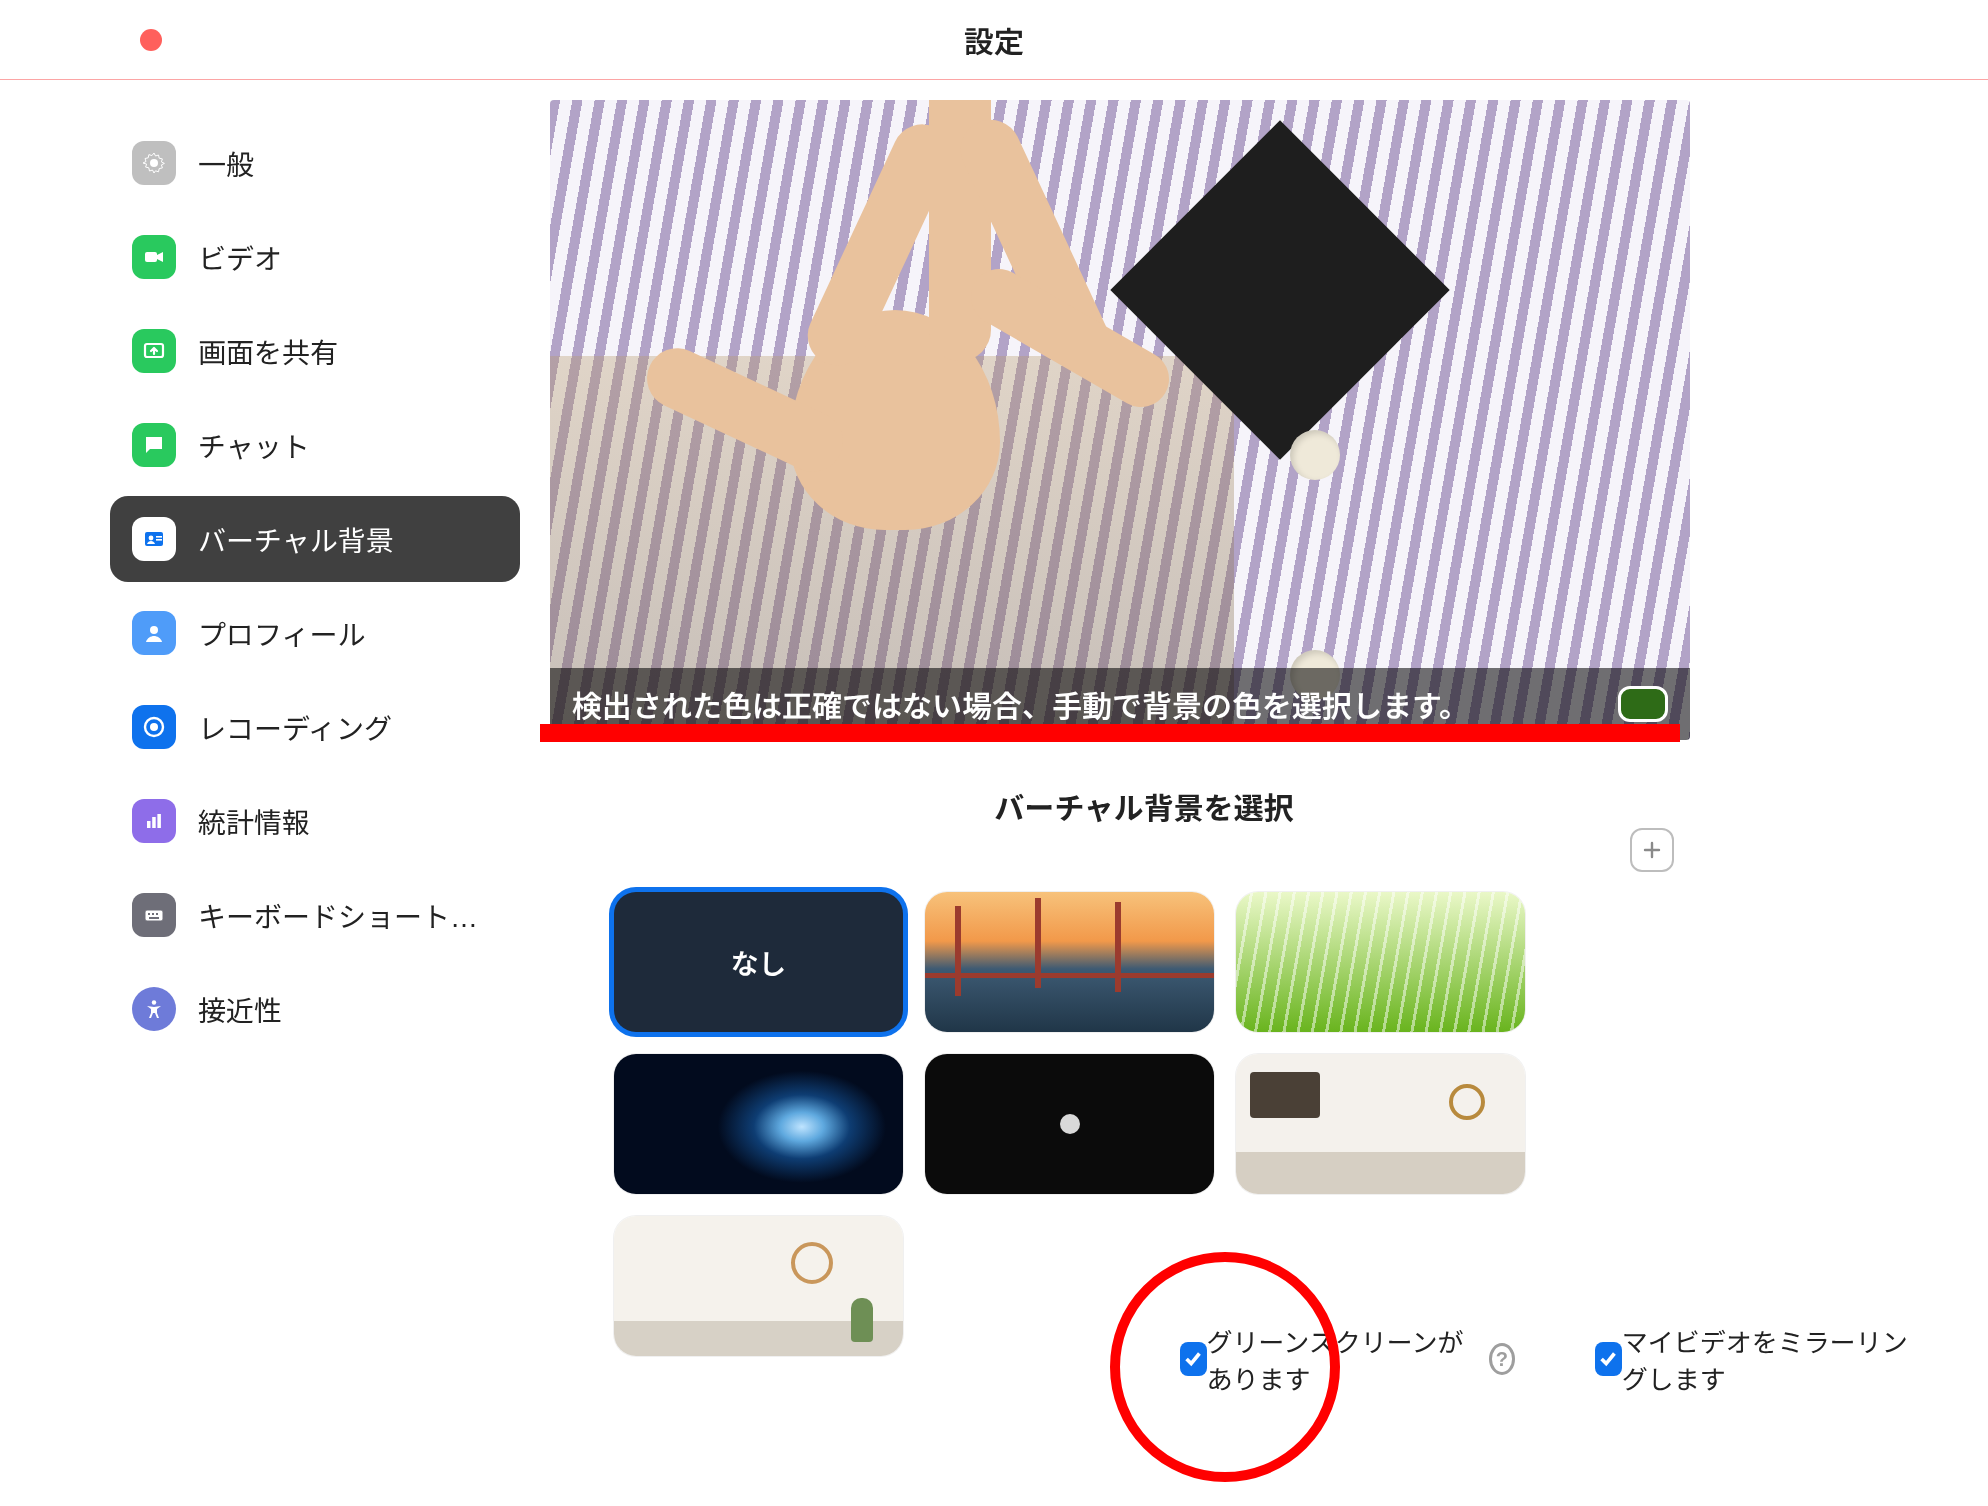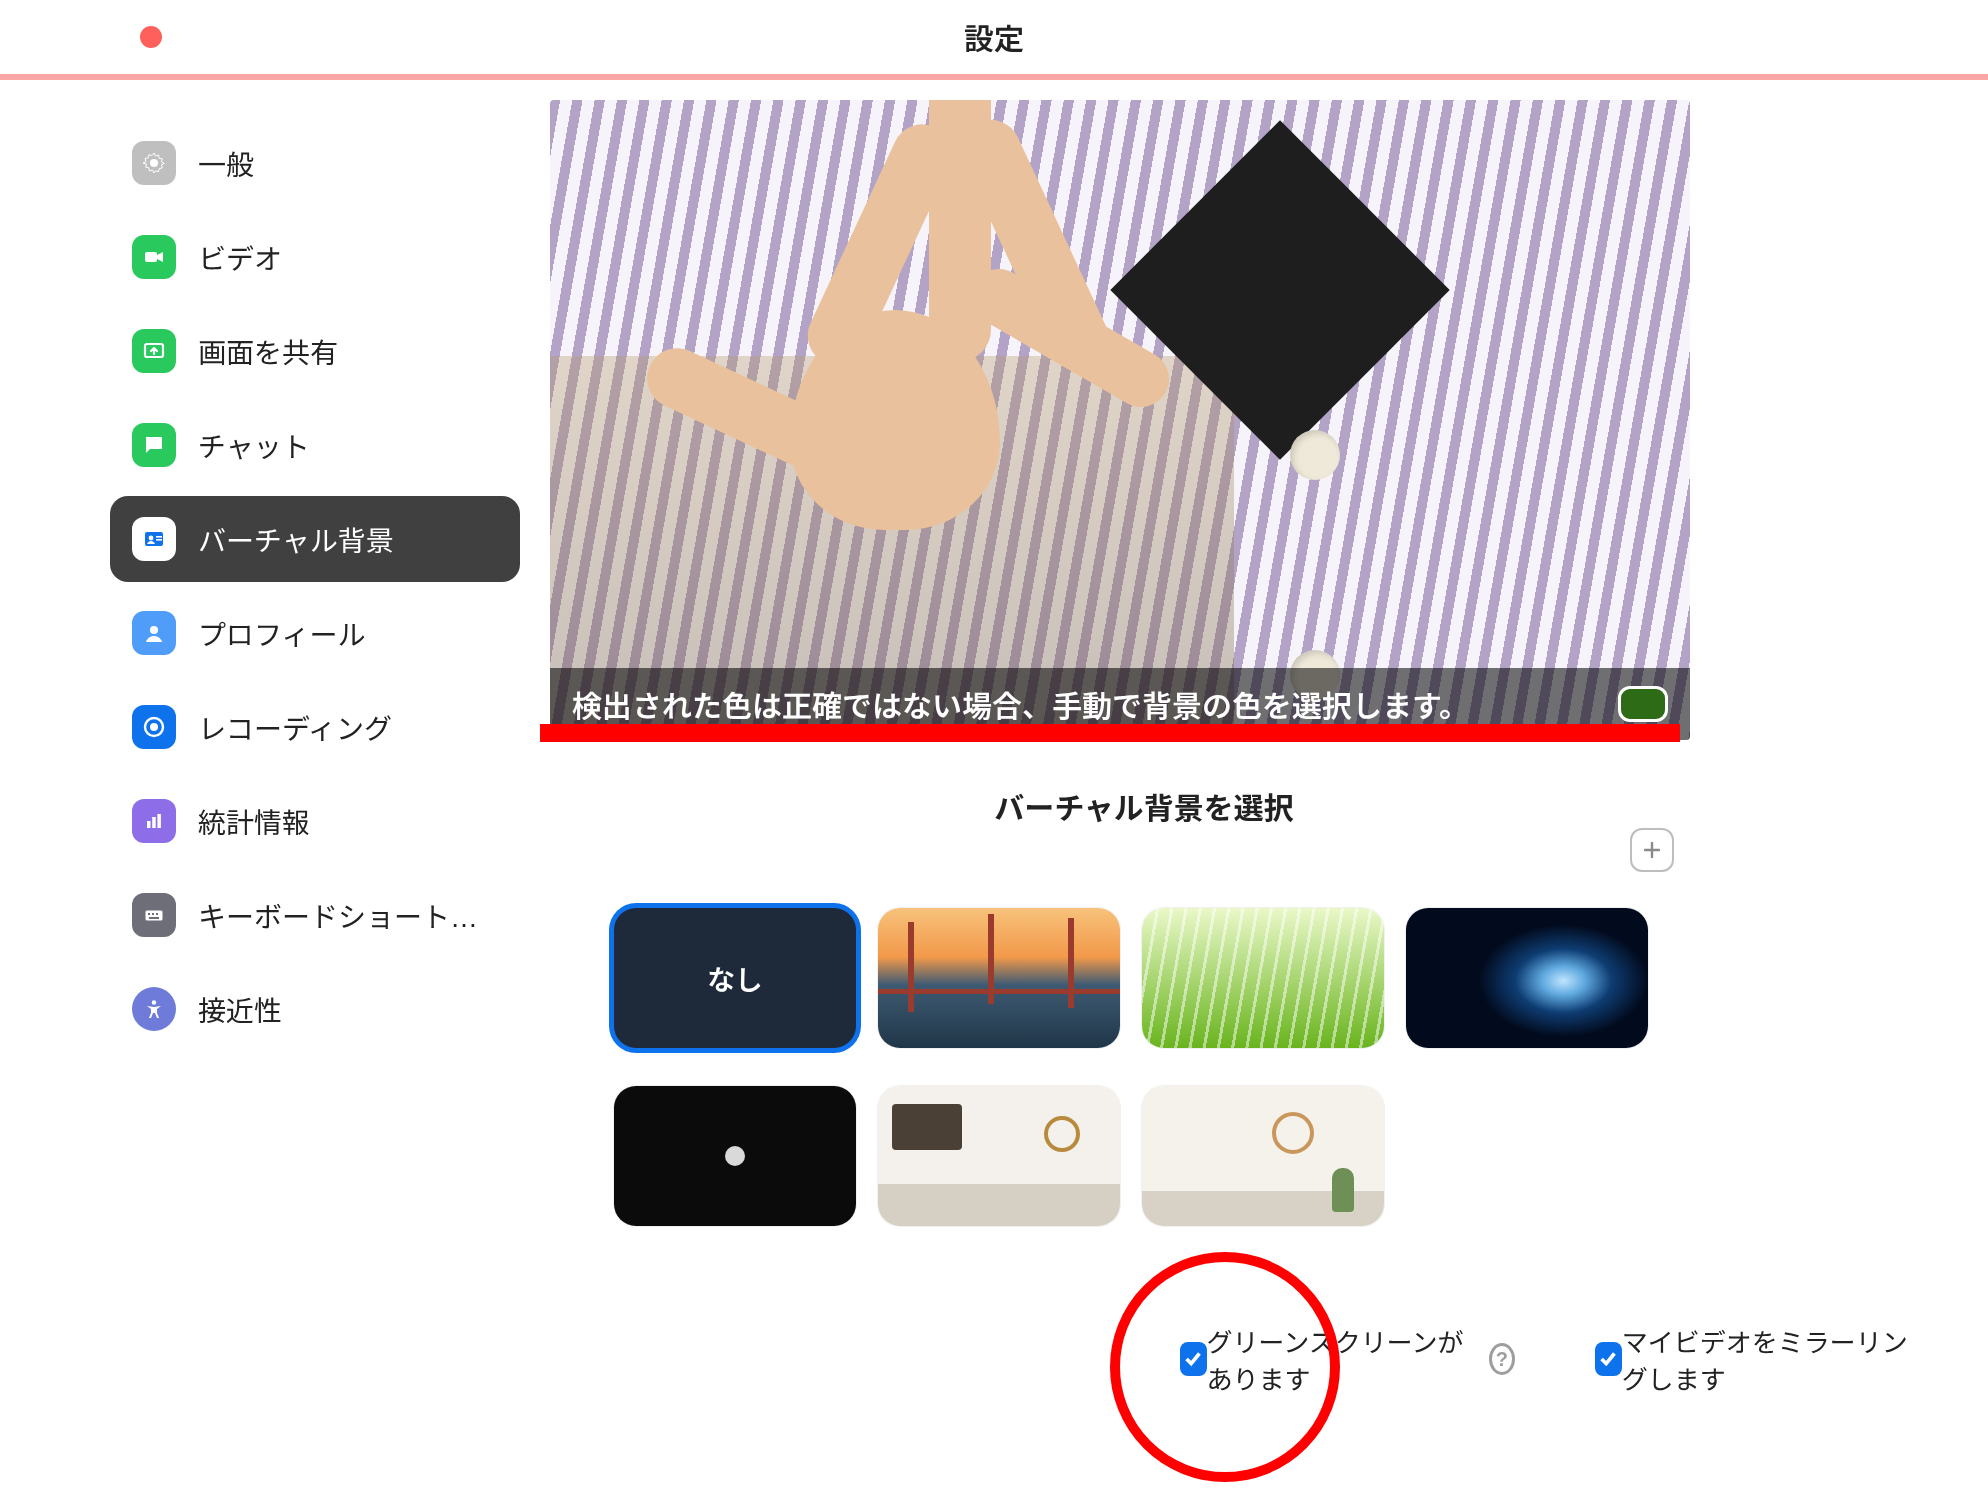--- a/index.html
+++ b/index.html
@@ -1,18 +1,18 @@
 <!DOCTYPE html>
 <html><head>
 <meta charset="utf-8">
 <style>
   * { box-sizing: border-box; }
   html, body { margin:0; padding:0; background:#fff; font-family: -apple-system, "Helvetica Neue", Arial, "Hiragino Kaku Gothic ProN", "Noto Sans JP", sans-serif; color:#222; }
   .window { width:1988px; height:1506px; position:relative; }
-  .titlebar { height:80px; border-bottom:6px solid #fca5a5; display:flex; align-items:center; }
+  .titlebar { height:80px; border-bottom:1px solid #fca5a5; display:flex; align-items:center; }
   .traffic-dot { width:22px; height:22px; border-radius:50%; background:#ff605c; margin-left:140px; }
   .title { position:absolute; left:0; right:0; text-align:center; font-size:30px; font-weight:600; pointer-events:none; }
   .body { display:flex; height:calc(100% - 80px); }
   .sidebar { width:540px; padding:40px 20px 20px 110px; }
   .nav-item { display:flex; align-items:center; height:86px; border-radius:18px; padding:0 22px; margin-bottom:8px; cursor:pointer; }
   .nav-item.active { background:#404040; color:#fff; }
   .nav-icon { width:44px; height:44px; border-radius:12px; display:flex; align-items:center; justify-content:center; margin-right:22px; flex:0 0 44px; }
   .nav-icon svg { width:24px; height:24px; }
   .nav-label { font-size:28px; white-space:nowrap; overflow:hidden; text-overflow:ellipsis; }
   .content { flex:1; padding:20px 60px 20px 10px; position:relative; }
@@ -31,21 +31,21 @@
   .f3 { width:300px; height:62px; left:140px; top:20px; transform:rotate(-90deg); }
   .f4 { width:270px; height:60px; left:230px; top:55px; transform:rotate(-115deg); }
   .f5 { width:220px; height:56px; left:290px; top:150px; transform:rotate(-150deg); }
   .preview-overlay { position:absolute; left:0; right:0; bottom:0; background:rgba(0,0,0,.55); color:#fff; font-size:30px; font-weight:600; padding:14px 22px; display:flex; align-items:center; }
   .color-chip { margin-left:auto; width:50px; height:36px; border-radius:12px; border:3px solid #fff; background:#2e6b17; }
   .red-line { position:absolute; left:0; height:18px; background:#ff0000; z-index:2; }
   .section-head { display:flex; align-items:center; margin:44px 0 20px 64px; width:1060px;flex-direction:column; }
   .section-title { font-size:30px; font-weight:700; }
   .add-btn { margin-left:auto; width:44px; height:44px; border:2px solid #bdbdbd; border-radius:12px; display:flex; align-items:center; justify-content:center; color:#8a8a8a; font-size:30px; cursor:pointer; }
   .bg-grid { margin-left:64px; width:1070px; display:flex; flex-wrap:wrap; gap:22px; }
-  .bg-tile { width:242px; height:140px; border-radius:22px; overflow:hidden; position:relative; cursor:pointer; box-shadow:0 0 0 1px rgba(0,0,0,.06);margin-top:16px; }
+  .bg-tile { width:289px; height:140px; border-radius:22px; overflow:hidden; position:relative; cursor:pointer; box-shadow:0 0 0 1px rgba(0,0,0,.06); }
   .bg-tile.selected { box-shadow:0 0 0 5px #0e72ed; }
   .bg-none { background:#1e2a3a; color:#fff; display:flex; align-items:center; justify-content:center; font-size:28px; font-weight:600; }
   .bg-bridge { background:linear-gradient(180deg,#f7c27b 0%,#f2994a 35%,#3d5a73 55%,#203648 100%); position:relative; }
   .bg-bridge::before { content:""; position:absolute; left:0; right:0; top:58%; height:5px; background:#9b3b2e; }
   .bg-bridge::after { content:""; position:absolute; left:30px; top:14px; width:6px; height:90px; background:#9b3b2e; box-shadow:80px -8px 0 #9b3b2e,160px -4px 0 #9b3b2e; }
   .bg-grass { background:linear-gradient(180deg,#eaf8c8,#69b41e); }
   .bg-grass::after { content:""; position:absolute; inset:0; background:repeating-linear-gradient(100deg, rgba(255,255,255,.5) 0 3px, transparent 3px 14px); }
   .bg-earth { background:radial-gradient(120px 80px at 65% 52%, #bfe4ff 0%, #5fa9df 18%, #0e3d73 40%, #020b1e 70%); }
   .bg-night { background:#0b0b0b; }
   .bg-night::after { content:""; position:absolute; left:50%; top:50%; width:20px; height:20px; margin:-10px; border-radius:50%; background:#d9d9d9; }

